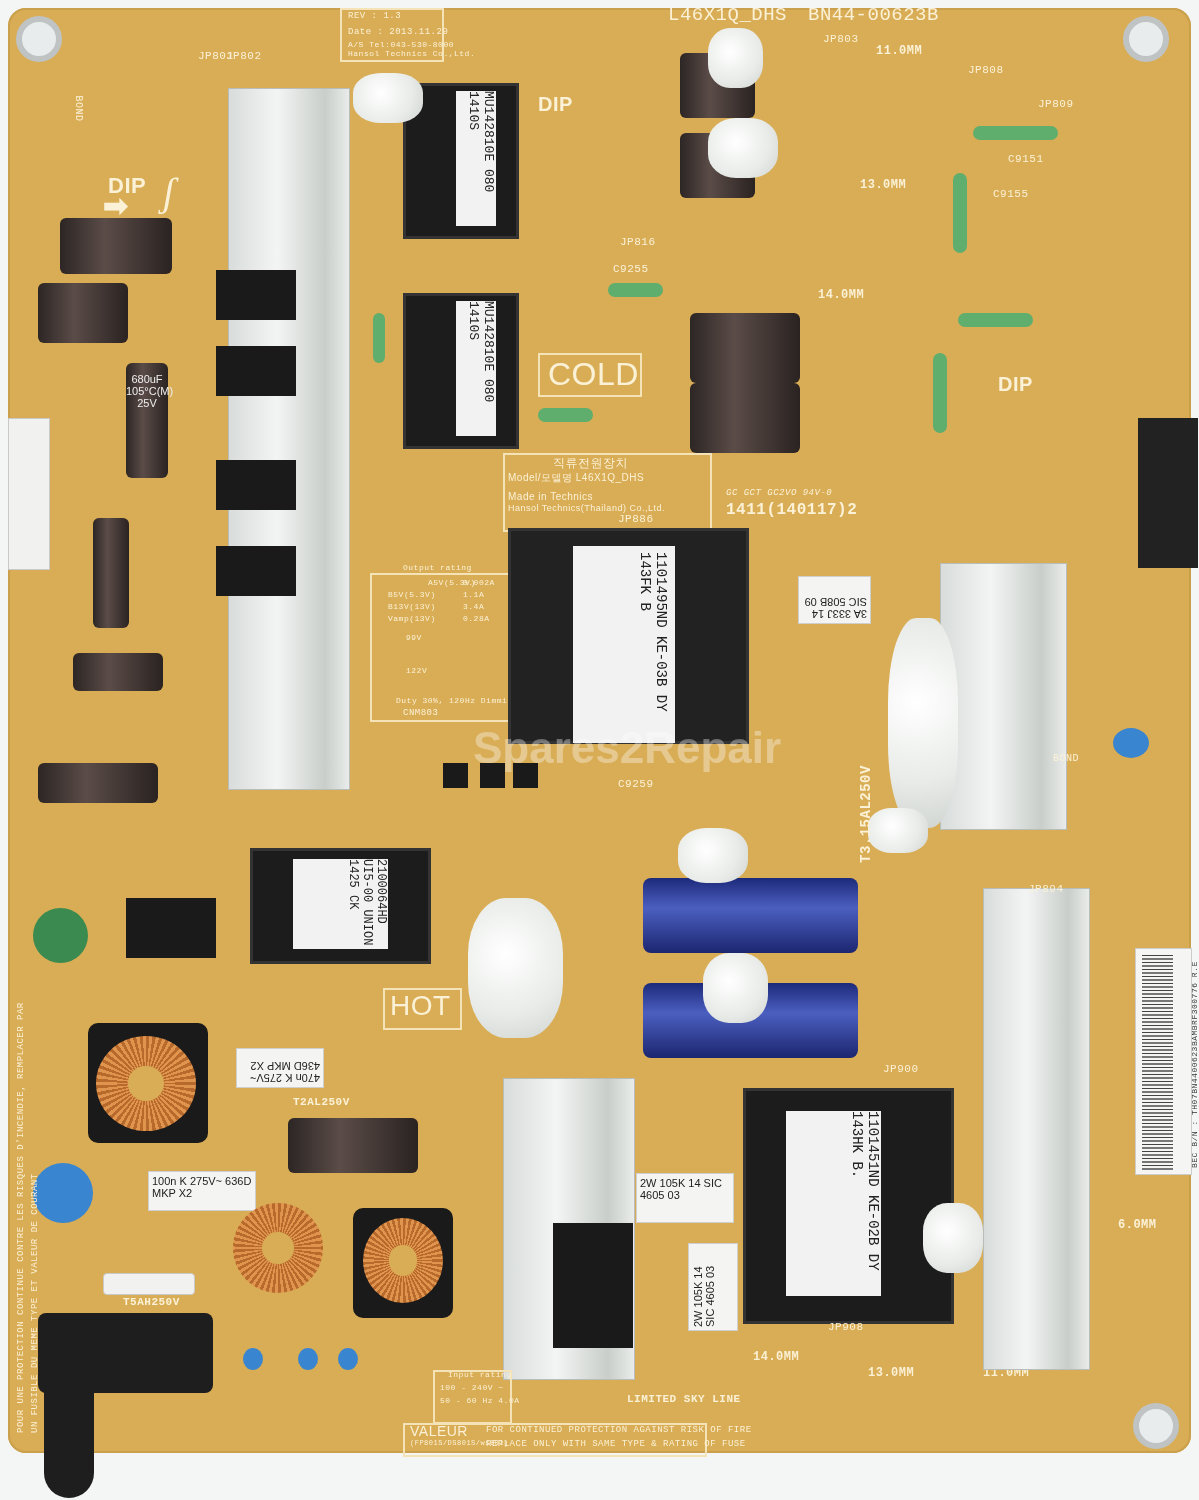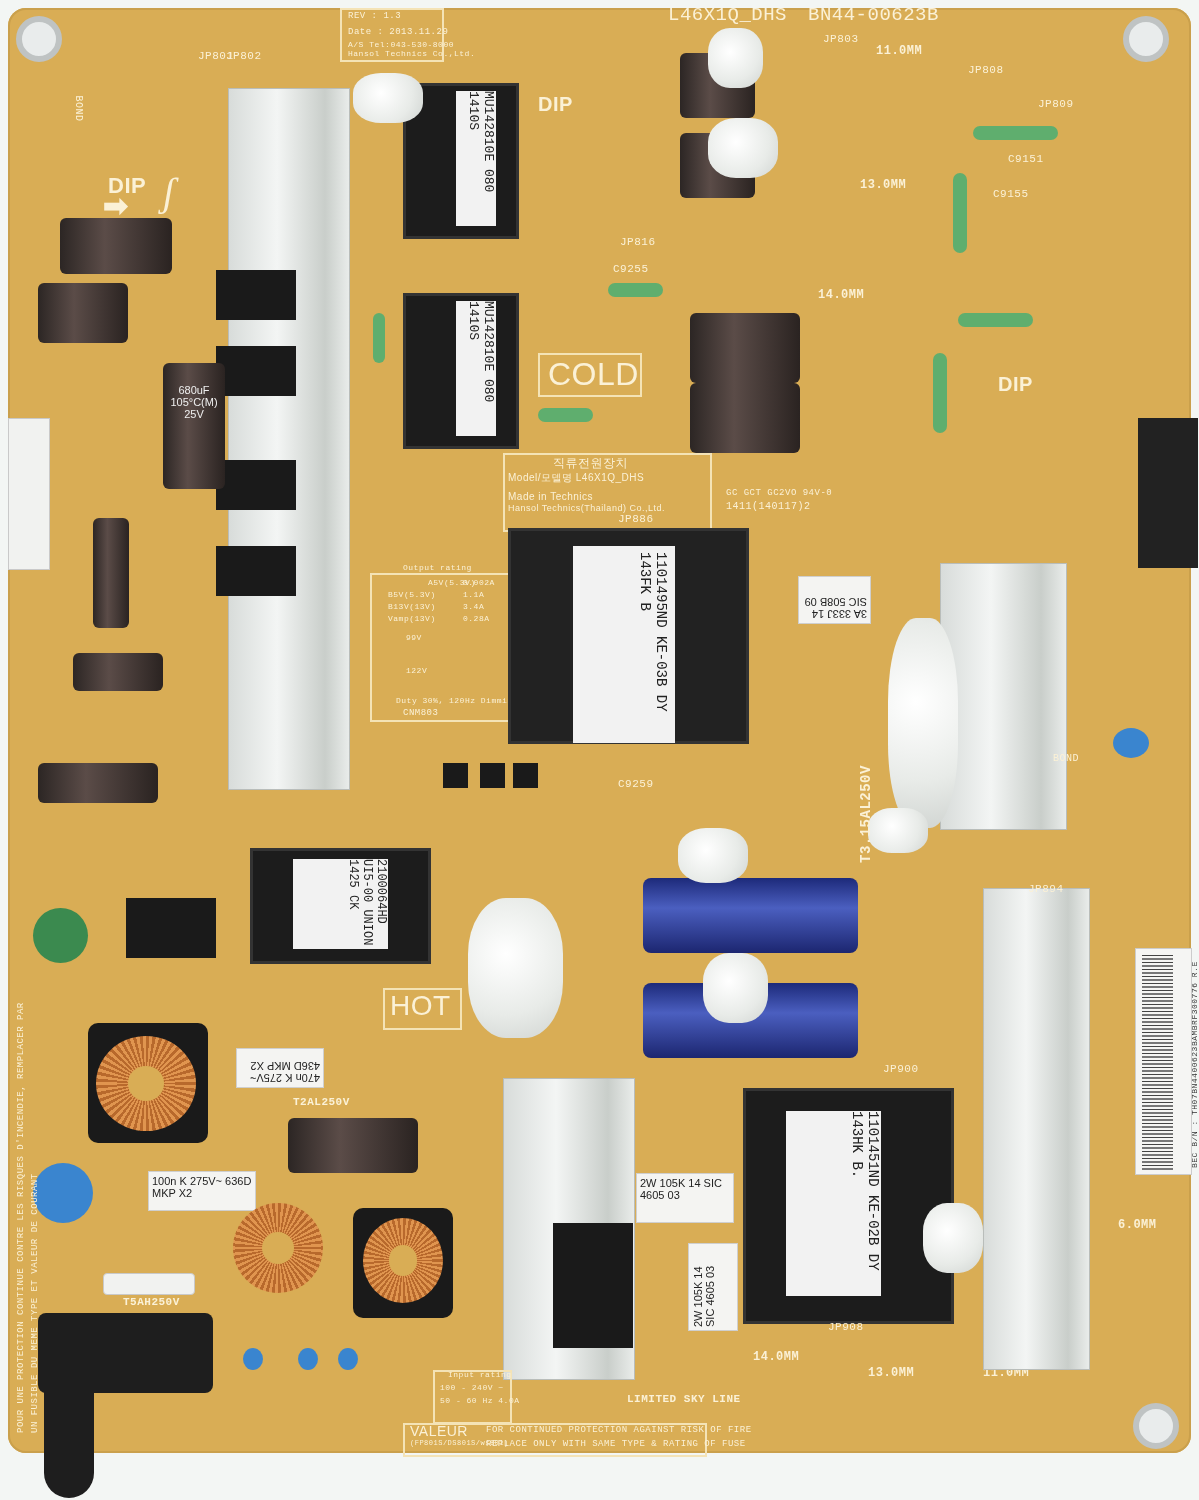--- a/index.html
+++ b/index.html
@@ -54,21 +54,21 @@
   <div class="silk" style="left:155px;top:160px;font-size:40px;font-family:'Liberation Serif',serif;font-style:italic;">ʃ</div>
 
   <div class="heatsink" style="left:220px;top:80px;width:120px;height:700px;"></div>
   <div class="chip" style="left:208px;top:262px;width:80px;height:50px;"></div>
   <div class="chip" style="left:208px;top:338px;width:80px;height:50px;"></div>
   <div class="chip" style="left:208px;top:452px;width:80px;height:50px;"></div>
   <div class="chip" style="left:208px;top:538px;width:80px;height:50px;"></div>
 
   <div class="cap" style="left:52px;top:210px;width:112px;height:56px;"></div>
   <div class="cap" style="left:30px;top:275px;width:90px;height:60px;"></div>
-  <div class="cap" style="left:118px;top:355px;width:62px;height:105px;padding-top:21px;margin-left:37px;"><span>680uF 105°C(M) 25V</span></div>
+  <div class="cap" style="left:118px;top:355px;width:42px;height:105px;padding-top:10px;"><span>680uF 105°C(M) 25V</span></div>
   <div class="cap" style="left:85px;top:510px;width:36px;height:110px;"></div>
   <div class="cap" style="left:65px;top:645px;width:90px;height:38px;"></div>
   <div class="cap" style="left:30px;top:755px;width:120px;height:40px;"></div>
 
   <div class="conn" style="left:0;top:410px;width:40px;height:150px;"></div>
 
   <div class="xfmr" style="left:395px;top:75px;width:110px;height:150px;">
     <div class="label" style="left:50px;top:5px;width:40px;height:135px;writing-mode:vertical-rl;font-size:13px;">MU142810E 080 1410S</div>
   </div>
   <div class="xfmr" style="left:395px;top:285px;width:110px;height:150px;">
@@ -105,22 +105,22 @@
   <div class="silk" style="left:745px;top:1342px;font-weight:bold;">14.0MM</div>
   <div class="silk" style="left:975px;top:1358px;font-weight:bold;">11.0MM</div>
 
   <div class="chip" style="left:1130px;top:410px;width:60px;height:150px;background:#222;"></div>
 
   <div class="box" style="left:495px;top:445px;width:205px;height:75px;"></div>
   <div class="silk" style="left:545px;top:447px;font-family:'Liberation Sans',sans-serif;">직류전원장치</div>
   <div class="silk" style="left:500px;top:463px;font-size:10px;font-family:'Liberation Sans',sans-serif;">Model/모델명 L46X1Q_DHS</div>
   <div class="silk" style="left:500px;top:483px;font-size:10px;font-family:'Liberation Sans',sans-serif;">Made in Technics</div>
   <div class="silk" style="left:500px;top:495px;font-size:9px;font-family:'Liberation Sans',sans-serif;">Hansol Technics(Thailand) Co.,Ltd.</div>
-  <div class="silk" style="left:718px;top:480px;font-size:9px;">GC GCT GC2VO 94V-0</div>
-  <div class="silk" style="left:718px;top:493px;font-size:10px;">1411(140117)2</div>
+  <div class="silk" style="left:718px;top:480px;font-size:9px;font-style:italic;">GC GCT GC2VO 94V-0</div>
+  <div class="silk" style="left:718px;top:493px;font-size:16px;font-weight:bold;">1411(140117)2</div>
 
   <div class="box" style="left:362px;top:565px;width:140px;height:145px;"></div>
   <div class="silk" style="left:395px;top:555px;font-size:8px;">Output rating</div>
   <div class="silk" style="left:380px;top:570px;font-size:8px;margin-left:40px;">A5V(5.3V)</div>
   <div class="silk" style="left:455px;top:570px;font-size:8px;">0.002A</div>
   <div class="silk" style="left:380px;top:582px;font-size:8px;">B5V(5.3V)</div>
   <div class="silk" style="left:455px;top:582px;font-size:8px;">1.1A</div>
   <div class="silk" style="left:380px;top:594px;font-size:8px;">B13V(13V)</div>
   <div class="silk" style="left:455px;top:594px;font-size:8px;">3.4A</div>
   <div class="silk" style="left:380px;top:606px;font-size:8px;">Vamp(13V)</div>
@@ -132,20 +132,21 @@
 
   <div class="xfmr" style="left:500px;top:520px;width:235px;height:210px;background:#222;">
     <div class="label" style="left:62px;top:15px;width:90px;height:185px;writing-mode:vertical-rl;padding:6px;">1101495ND KE-03B DY 143FK B</div>
   </div>
 
   <div class="white-block" style="left:790px;top:568px;width:65px;height:40px;transform:rotate(180deg);"><span>3A 333J 14 SIC 508B 09</span></div>
 
   <div class="heatsink" style="left:932px;top:555px;width:125px;height:265px;"></div>
   <div class="glue" style="left:880px;top:610px;width:70px;height:210px;"></div>
 
+  <div class="watermark" style="left:465px;top:715px;">Spares2Repair</div>
 
   <div class="chip" style="left:435px;top:755px;width:25px;height:25px;"></div>
   <div class="chip" style="left:472px;top:755px;width:25px;height:25px;"></div>
   <div class="chip" style="left:505px;top:755px;width:25px;height:25px;"></div>
 
   <div class="xfmr" style="left:242px;top:840px;width:175px;height:110px;">
     <div class="label" style="left:40px;top:8px;width:95px;height:90px;writing-mode:vertical-rl;font-size:12px;">2100064HD UI5-00 UNION 1425 CK</div>
   </div>
 
   <div class="chip" style="left:118px;top:890px;width:90px;height:60px;"></div>

